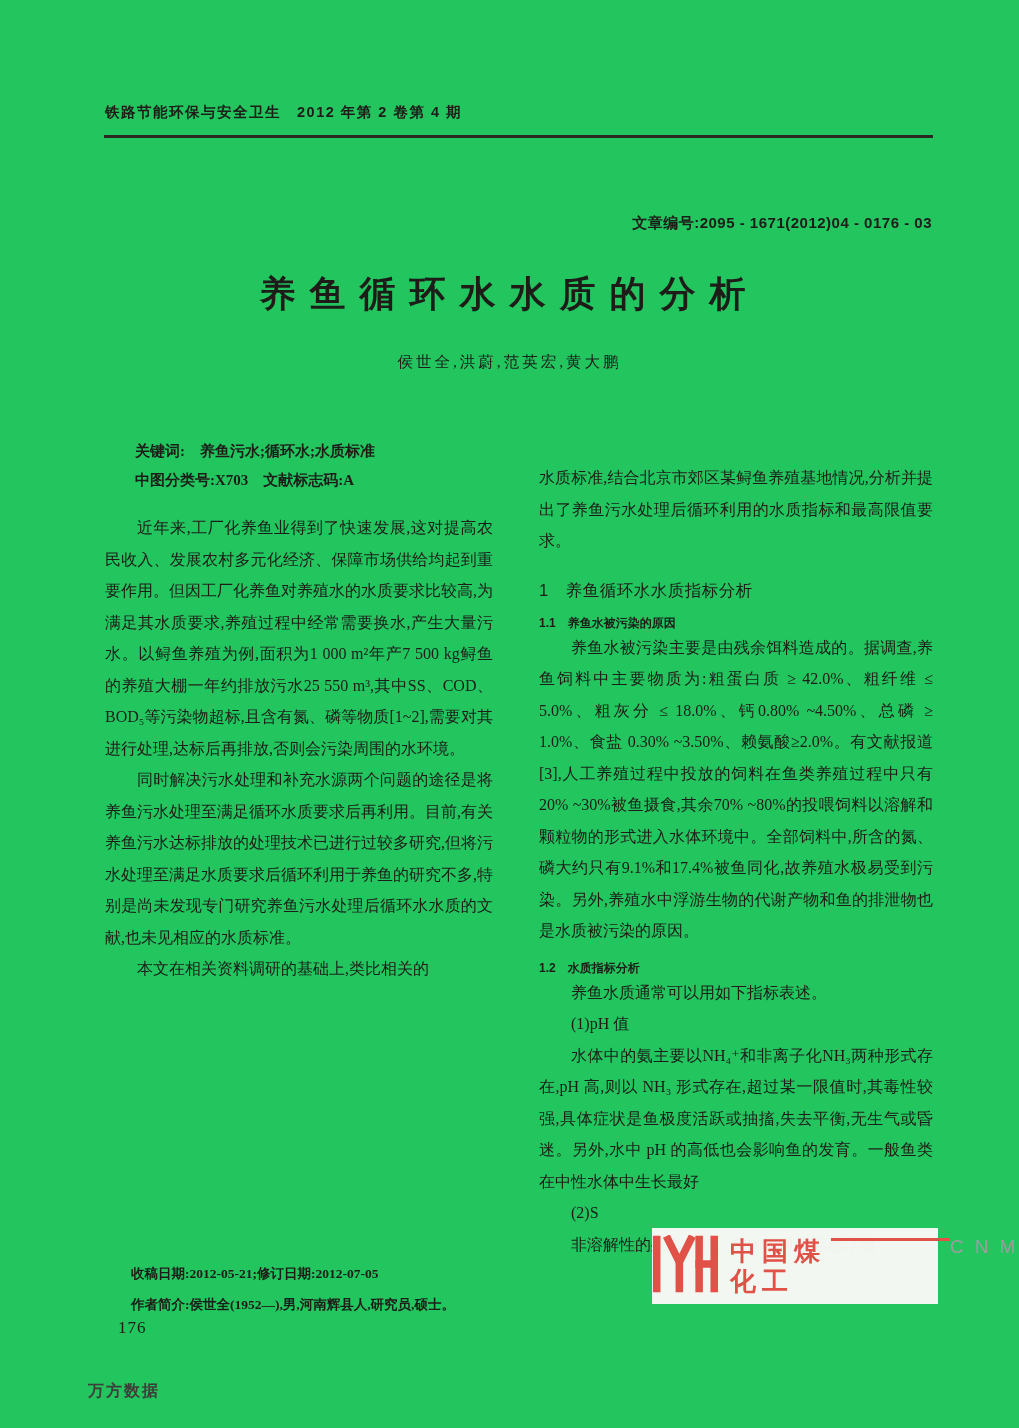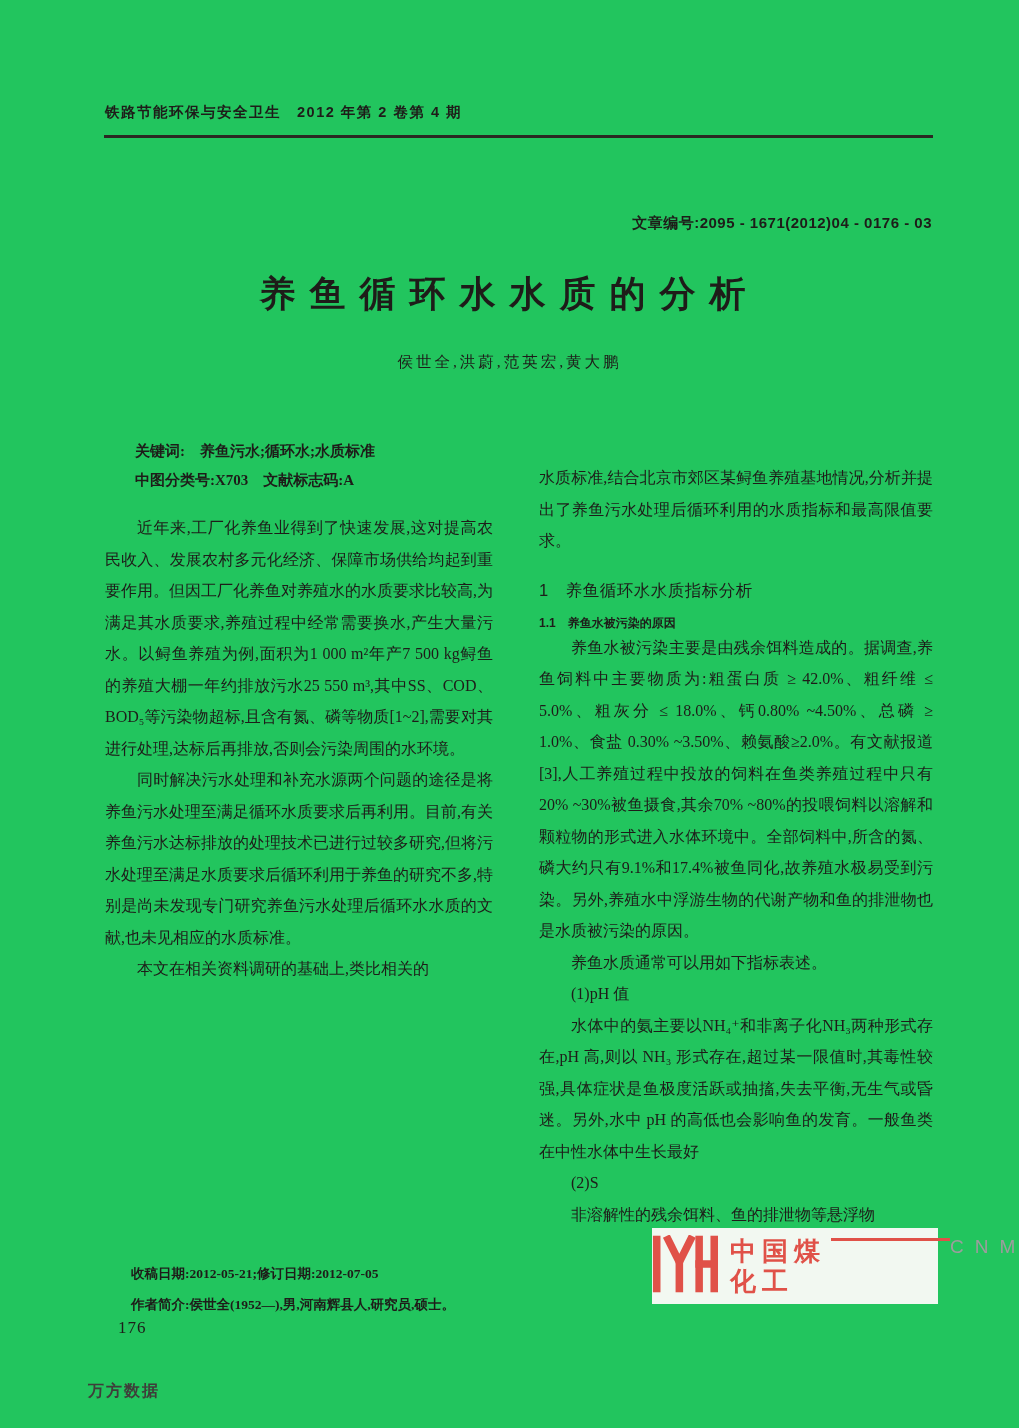--- a/index.html
+++ b/index.html
@@ -125,20 +125,21 @@
     <p class="body-para mt16">近年来,工厂化养鱼业得到了快速发展,这对提高农民收入、发展农村多元化经济、保障市场供给均起到重要作用。但因工厂化养鱼对养殖水的水质要求比较高,为满足其水质要求,养殖过程中经常需要换水,产生大量污水。以鲟鱼养殖为例,面积为1 000 m²年产7 500 kg鲟鱼的养殖大棚一年约排放污水25 550 m³,其中SS、COD、BOD₅等污染物超标,且含有氮、磷等物质[1~2],需要对其进行处理,达标后再排放,否则会污染周围的水环境。</p>
     <p class="body-para">同时解决污水处理和补充水源两个问题的途径是将养鱼污水处理至满足循环水质要求后再利用。目前,有关养鱼污水达标排放的处理技术已进行过较多研究,但将污水处理至满足水质要求后循环利用于养鱼的研究不多,特别是尚未发现专门研究养鱼污水处理后循环水水质的文献,也未见相应的水质标准。</p>
     <p class="body-para">本文在相关资料调研的基础上,类比相关的</p>
   </div>
 
   <div class="col-right">
     <p class="cont-para">水质标准,结合北京市郊区某鲟鱼养殖基地情况,分析并提出了养鱼污水处理后循环利用的水质指标和最高限值要求。</p>
     <h2 class="sec-heading">1　养鱼循环水水质指标分析</h2>
     <h3 class="subsec-heading">1.1　养鱼水被污染的原因</h3>
     <p class="body-para">养鱼水被污染主要是由残余饵料造成的。据调查,养鱼饲料中主要物质为:粗蛋白质 ≥ 42.0%、粗纤维 ≤ 5.0%、粗灰分 ≤ 18.0%、钙0.80% ~4.50%、总磷 ≥ 1.0%、食盐 0.30% ~3.50%、赖氨酸≥2.0%。有文献报道[3],人工养殖过程中投放的饲料在鱼类养殖过程中只有20% ~30%被鱼摄食,其余70% ~80%的投喂饲料以溶解和颗粒物的形式进入水体环境中。全部饲料中,所含的氮、磷大约只有9.1%和17.4%被鱼同化,故养殖水极易受到污染。另外,养殖水中浮游生物的代谢产物和鱼的排泄物也是水质被污染的原因。</p>
+    <h3 class="subsec-heading">1.2　水质指标分析</h3>
     <p class="body-para">养鱼水质通常可以用如下指标表述。</p>
     <p class="inline-heading">(1)pH 值</p>
     <p class="body-para">水体中的氨主要以NH₄⁺和非离子化NH₃两种形式存在,pH 高,则以 NH₃ 形式存在,超过某一限值时,其毒性较强,具体症状是鱼极度活跃或抽搐,失去平衡,无生气或昏迷。另外,水中 pH 的高低也会影响鱼的发育。一般鱼类在中性水体中生长最好</p>
     <p class="inline-heading">(2)S</p>
     <p class="body-para">非溶解性的残余饵料、鱼的排泄物等悬浮物</p>
   </div>
 
   <div class="footnotes">
     <div>收稿日期:2012-05-21;修订日期:2012-07-05</div>
     <div>作者简介:侯世全(1952—),男,河南辉县人,研究员,硕士。</div>

